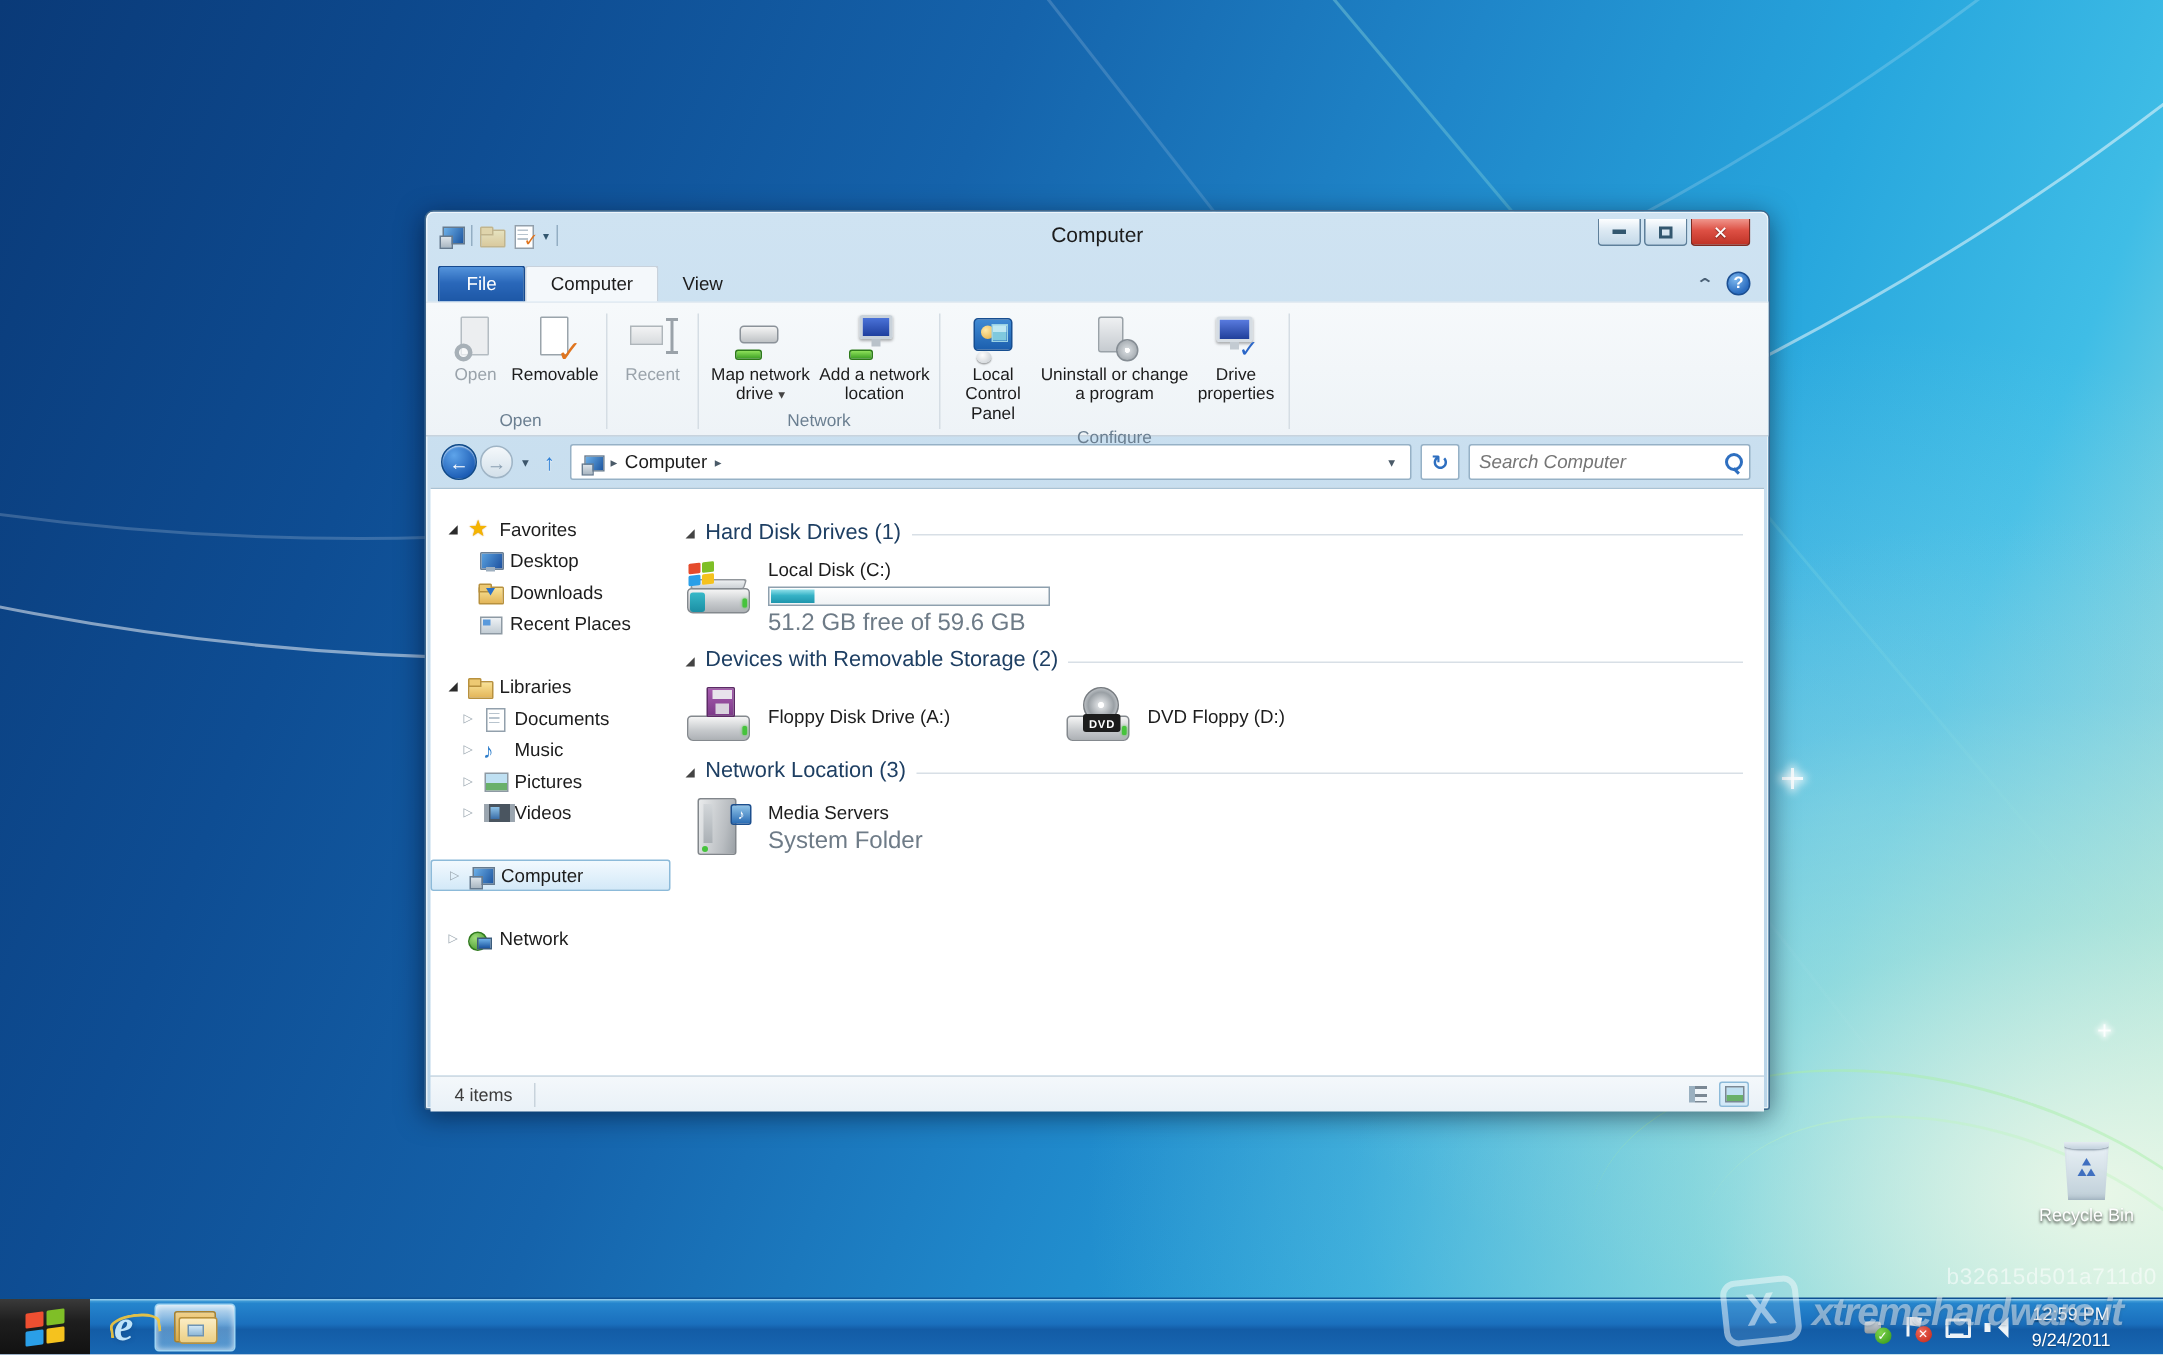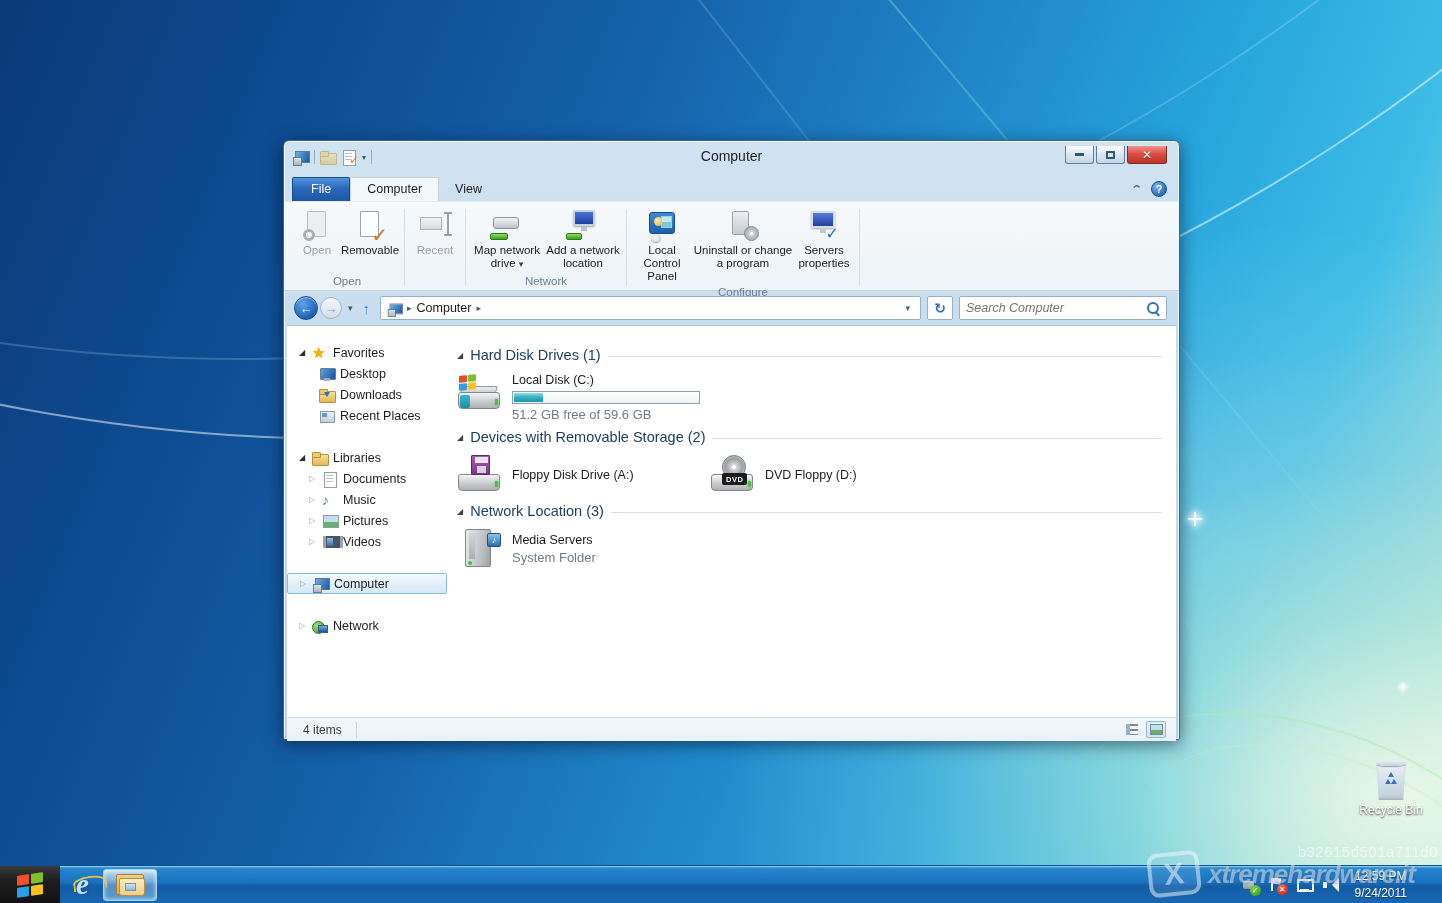--- a/index.html
+++ b/index.html
@@ -105,21 +105,21 @@
   .navbar { height:34px; display:flex; align-items:center; padding:0 12px 0 10px; gap:6px; }
   .navcircle { width:24px; height:24px; border-radius:50%; display:flex; align-items:center; justify-content:center; font-size:13px; font-weight:bold; }
   .navcircle.back { background:radial-gradient(circle at 35% 30%, #5ea4ea, #1c5cb4 75%); color:#fff; border:1px solid #114a88; box-shadow:inset 0 1px 1px rgba(255,255,255,.6); }
   .navcircle.fwd { width:22px; height:22px; background:linear-gradient(#f4f8fb,#d3e0ea); color:#8ba0b2; border:1px solid #9fb4c5; margin-left:-4px; }
   .nav-dd { color:#3d566b; font-size:9px; }
   .upbtn { color:#2e7fd6; font-size:15px; font-weight:bold; padding:0 4px; text-shadow:0 1px 1px rgba(255,255,255,.8); }
   .addressbox { flex:1; height:24px; background:#fff; border:1px solid #96b1c6; border-radius:2px; display:flex; align-items:center; padding:0 6px; gap:5px; font-size:12.5px; color:#1c1c1c; }
   .bc-arrow { color:#4a5a68; font-size:9px; }
   .addr-dd { margin-left:auto; color:#4a5a68; font-size:9px; padding:0 4px; }
   .refreshbtn { width:26px; height:24px; background:#fff; border:1px solid #96b1c6; border-radius:2px; display:flex; align-items:center; justify-content:center; color:#2e6fc0; font-size:14px; font-weight:bold; }
-  .searchbox { width:208px; height:24px; background:#fff; border:1px solid #96b1c6; border-radius:2px; display:flex; align-items:center; padding:0 6px; }
+  .searchbox { width:188px; height:24px; background:#fff; border:1px solid #96b1c6; border-radius:2px; display:flex; align-items:center; padding:0 6px; }
   .searchbox input { flex:1; border:none; outline:none; font-size:12.5px; font-style:italic; color:#707c88; font-family:inherit; background:transparent; }
   .mag { width:14px; height:14px; position:relative; }
   .mag::before { content:""; position:absolute; left:1px; top:1px; width:8px; height:8px; border:2px solid #2e6fc0; border-radius:50%; }
   .mag::after { content:""; position:absolute; right:0px; bottom:0px; width:5px; height:2px; background:#2e6fc0; transform:rotate(45deg); }
 
   
   .winbody { height:392px; display:flex; background:#fff; border-top:1px solid #a9c2d4; margin:0 3px; }
   .sidebar { width:162px; padding-top:16px; font-size:12.5px; color:#1c1c1c; flex-shrink:0; }
   .side-item { height:21px; display:flex; align-items:center; gap:5px; position:relative; }
   .tw { width:10px; text-align:center; font-size:8px; color:#2b2b2b; flex-shrink:0; }
@@ -150,21 +150,21 @@
 
   
   .main { flex:1; padding:14px 14px 0 8px; overflow:hidden; }
   .sect-head { display:flex; align-items:center; gap:7px; margin:7px 0 10px; }
   .sect-tw { font-size:8px; color:#444; }
   .sect-title { font-size:14.5px; color:#1e3f63; white-space:nowrap; }
   .sect-line { flex:1; height:1px; background:#d8dfe6; margin-top:2px; }
   .tile-row { display:flex; }
   .tile { width:253px; display:flex; align-items:center; gap:9px; }
   .tile-text .t-name { font-size:12.5px; color:#1c1c1c; }
-  .tile-text .t-sub { font-size:13px; color:#6e7b87; margin-top:3px; }
+  .tile-text .t-sub { font-size:16px; color:#6e7b87; margin-top:3px; }
   .disk-tile { display:flex; gap:9px; margin-bottom:6px; }
   .capacity { width:188px; height:13px; border:1px solid #8ea0ae; background:linear-gradient(#fff,#f0f3f5); margin-top:4px; padding:1px; }
   .cap-fill { height:100%; background:linear-gradient(#8fe0ea,#36b2c6 45%,#1f96ad); }
 
   
   .bigicon { width:46px; height:40px; position:relative; flex-shrink:0; }
   .drv-body { position:absolute; left:1px; bottom:4px; width:42px; height:17px; background:linear-gradient(#f5f5f5,#c6c9cc 60%,#aeb2b6); border:1px solid #84898e; border-radius:3px 3px 4px 4px; }
   .drv-top { position:absolute; left:4px; bottom:20px; width:36px; height:7px; background:linear-gradient(#eceff1,#cdd2d6); border:1px solid #9196 9b; border:1px solid #91969b; border-radius:2px; transform:skewX(-18deg); }
   .drv-led { position:absolute; right:5px; bottom:8px; width:3px; height:6px; background:#46c33c; border-radius:1px; box-shadow:0 0 2px #46c33c; }
   .hdd-teal { position:absolute; left:3px; bottom:5px; width:10px; height:13px; background:linear-gradient(#37b8c8,#1b8fa4); border-radius:2px; }
@@ -360,21 +360,21 @@
                 <span class="uninst-box"></span>
                 <span class="uninst-disc"></span>
               </div>
             <div class="rlabel">Uninstall or change a program</div>
           </div>
           <div class="rbtn" style="width:62px">
             <div class="ricon">
                 <span class="sys-mon"></span>
                 <span class="check blue" style="right:2px;bottom:0;">✓</span>
               </div>
-            <div class="rlabel">Servers properties</div>
+            <div class="rlabel">Drive properties</div>
           </div>
         </div>
         <div class="rgroup-label">Configure</div>
       </div>
       <div class="rsep"></div>
     </div>
 
     <div class="navbar">
       <div class="navcircle back">
           <span>←</span>

